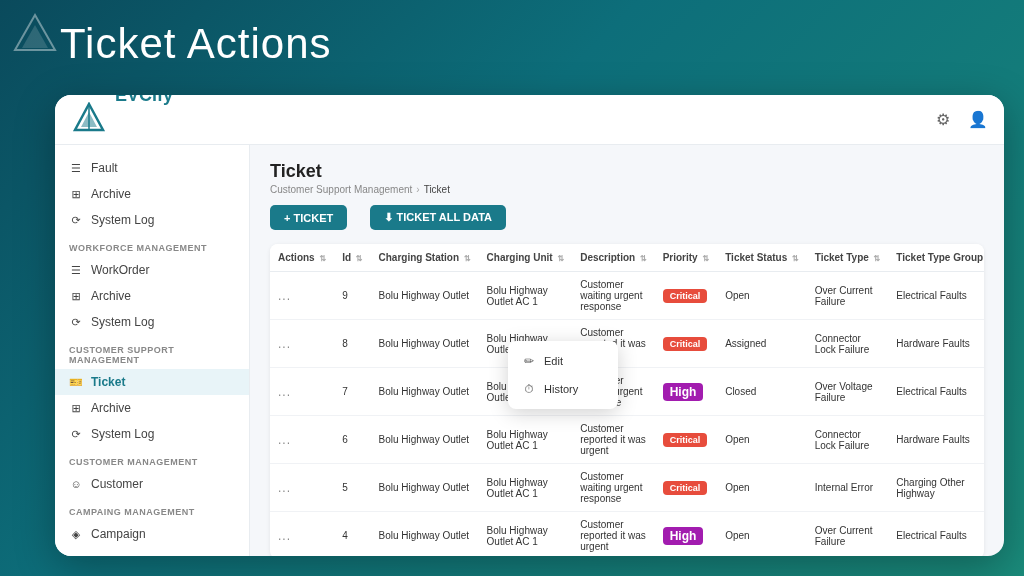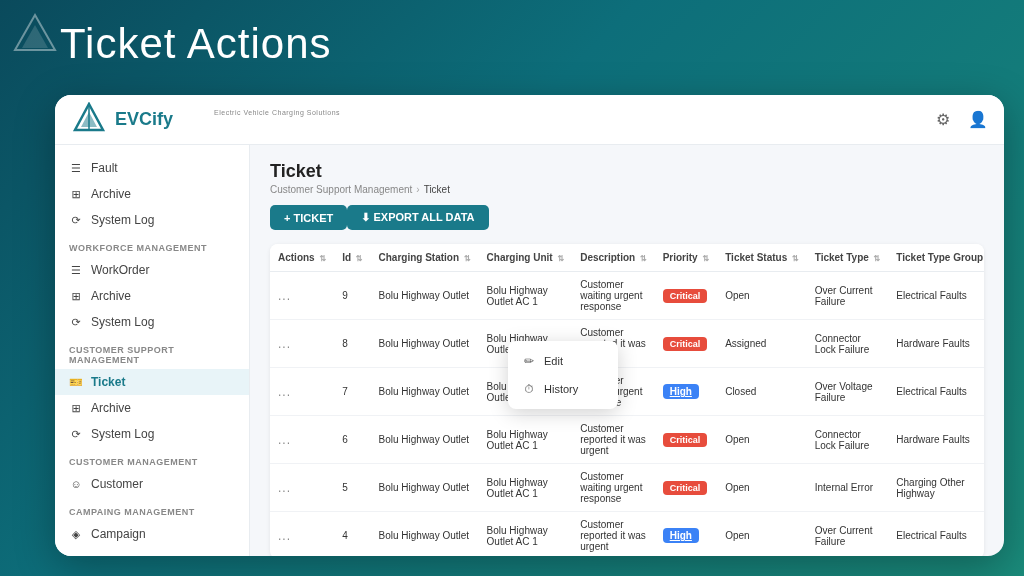--- a/index.html
+++ b/index.html
@@ -54,21 +54,21 @@
       align-items: center;
       gap: 8px;
       flex: 1;
     }
     .logo-icon {
       width: 36px;
       height: 36px;
     }
     .logo-text-area {
       display: flex;
-      flex-direction: row;
+      flex-direction: column;
       gap: 41px;
     }
     .logo-name {
       font-size: 18px;
       font-weight: 700;
       color: #1a7a8a;
     }
     .logo-tagline {
       font-size: 7px;
       color: #888;
@@ -155,21 +155,21 @@
       margin-bottom: 10px;
     }
     .breadcrumb-sep {
       color: #aaa;
     }
     .breadcrumb-current {
       color: #444;
     }
     .action-bar {
       display: flex;
-      gap: 0;
+      gap: 23px;
       margin-bottom: 14px;
     }
     .btn-primary {
       background: #1a7a8a;
       color: white;
       border: none;
       border-radius: 5px;
       padding: 6px 14px;
       font-size: 11px;
       font-weight: 600;
@@ -239,28 +239,27 @@
     .badge-critical {
       background: #e74c3c;
       color: white;
       border-radius: 4px;
       padding: 2px 7px;
       font-size: 9px;
       font-weight: 600;
       display: inline-block;
     }
     .badge-high {
-      background: #3b82f6;
+      background: #a21caf;
       color: white;
       border-radius: 4px;
       padding: 2px 7px;
-      font-size: 10px;
+      font-size: 12px;
       font-weight: 600;
       display: inline-block;
-      text-decoration: underline;
     }
     .context-menu {
       position: absolute;
       top: 196px;
       left: 258px;
       background: white;
       border-radius: 8px;
       box-shadow: 0 4px 20px rgba(0,0,0,0.18);
       padding: 6px 0;
       z-index: 100;
@@ -379,21 +378,21 @@
         <div class="content-title">Ticket</div>
         <div class="breadcrumb">
           <span>Customer Support Management</span>
           <span class="breadcrumb-sep">›</span>
           <span class="breadcrumb-current">Ticket</span>
         </div>
       </div>
 
       <div class="action-bar">
         <button class="btn-primary">+ TICKET</button>
-        <button class="btn-export">⬇ EXPORT ALL DATA</button>
+        <button class="btn-export">⬇ TICKET ALL DATA</button>
       </div>
 
       <div class="table-wrapper">
         <table>
           <thead>
             <tr>
               <th>Actions <span class="sort-icon">⇅</span></th>
               <th>Id <span class="sort-icon">⇅</span></th>
               <th>Charging Station <span class="sort-icon">⇅</span></th>
               <th>Charging Unit <span class="sort-icon">⇅</span></th>

